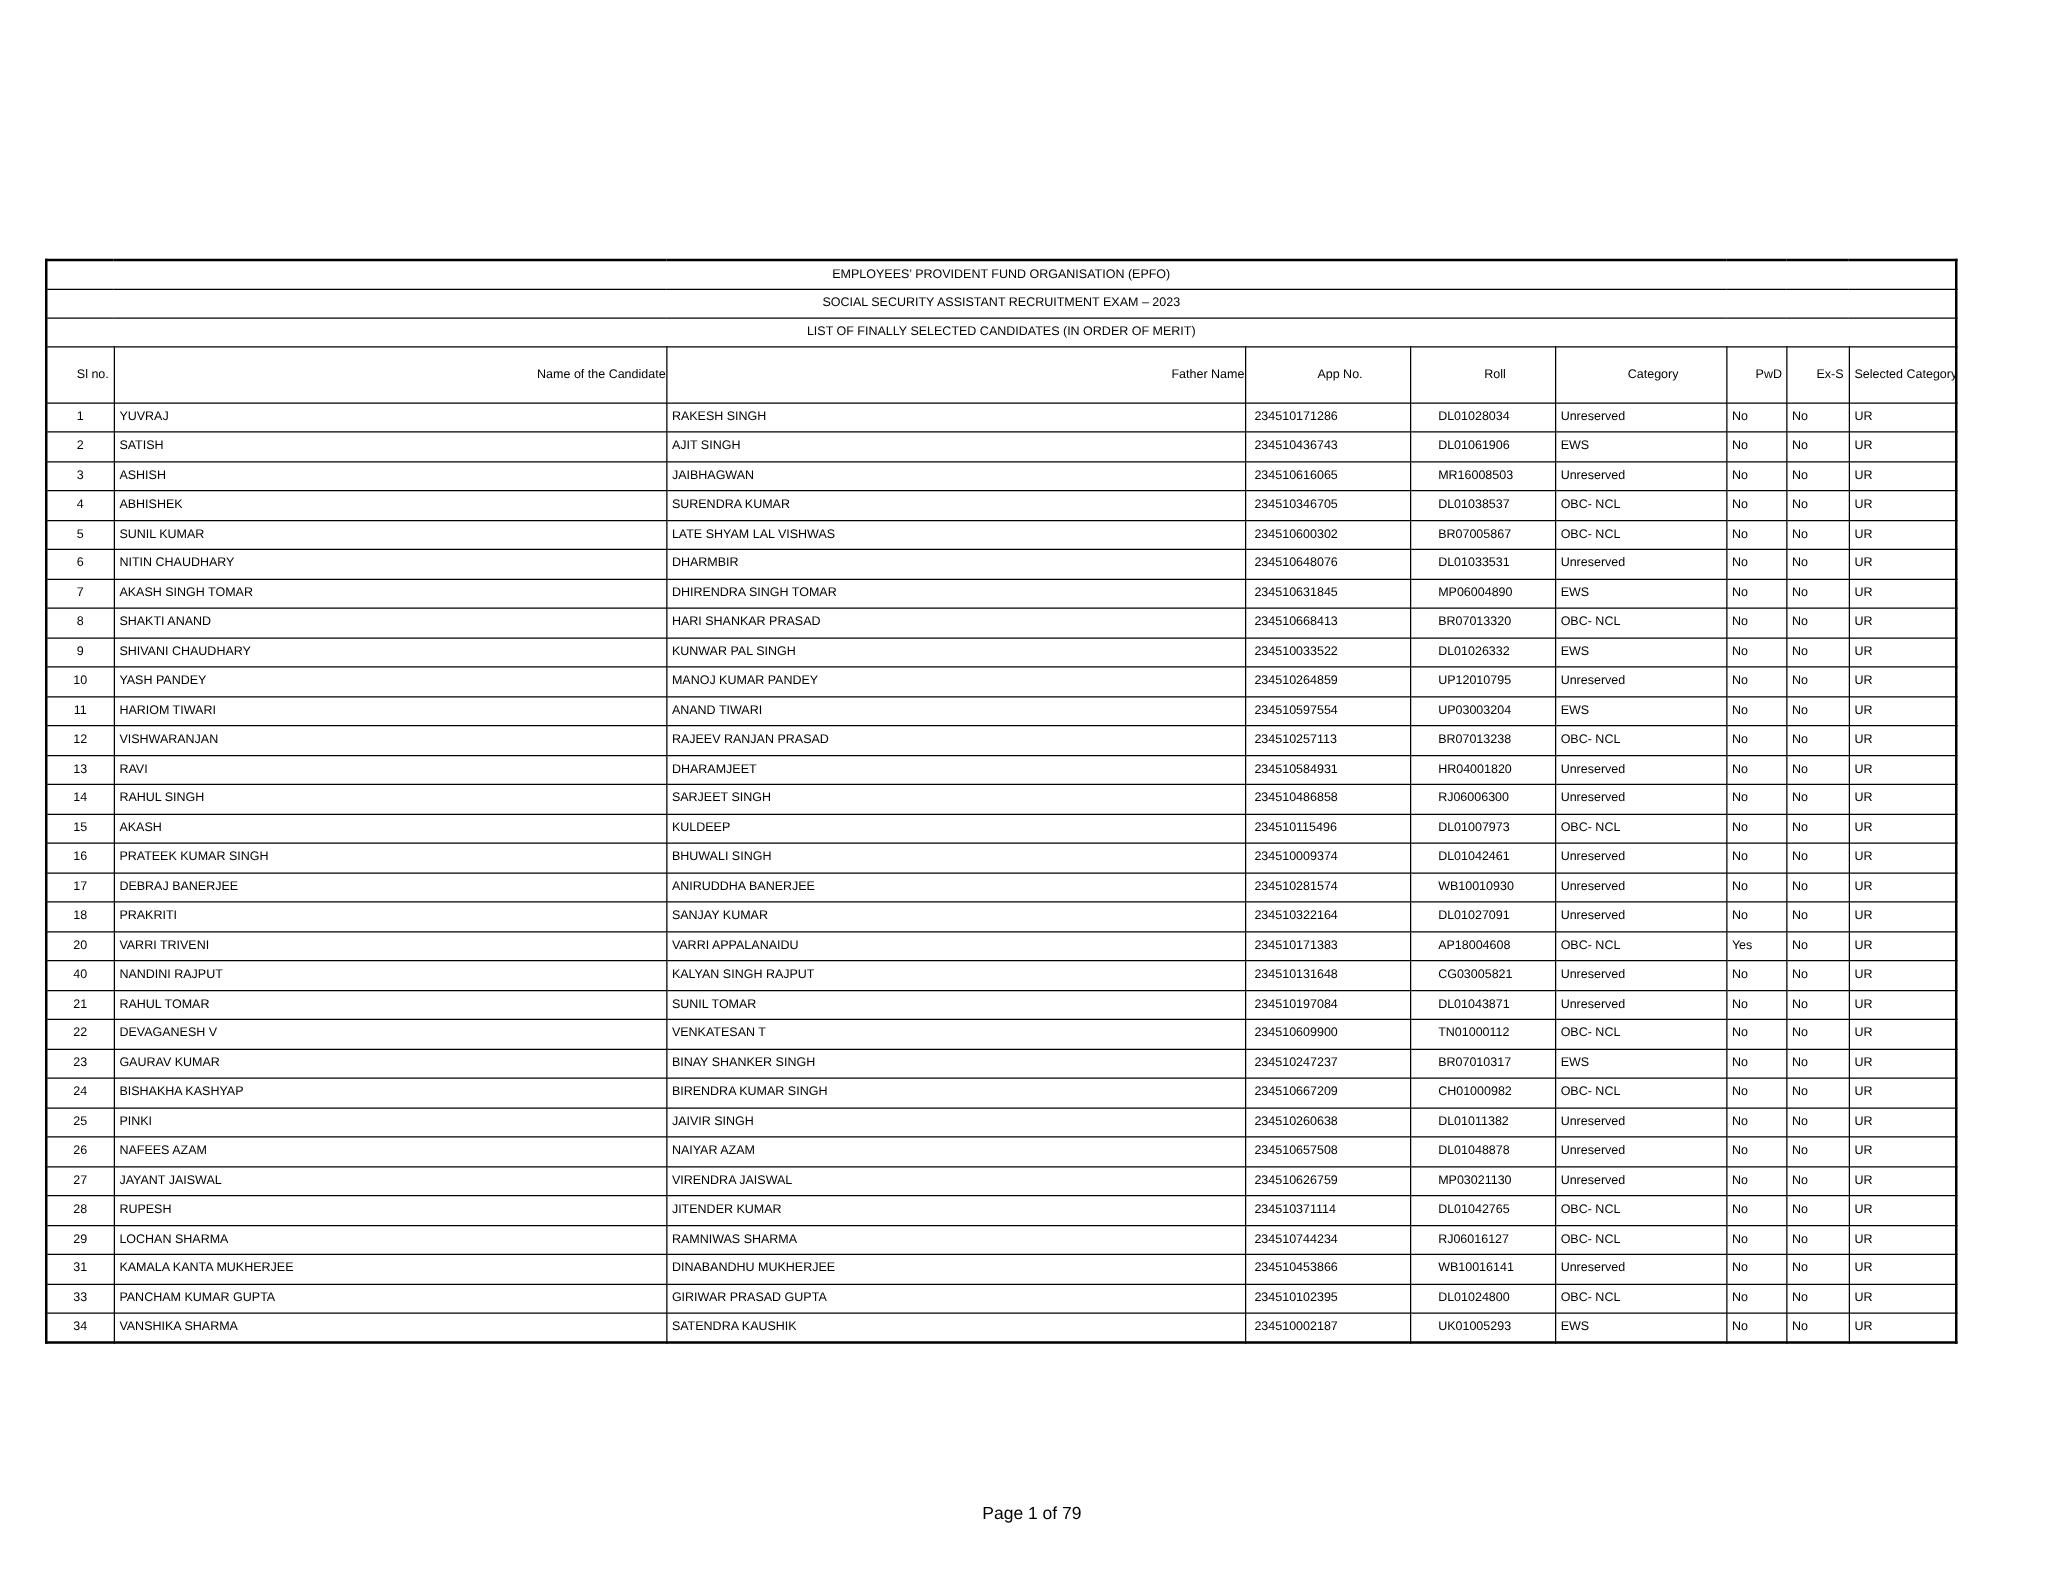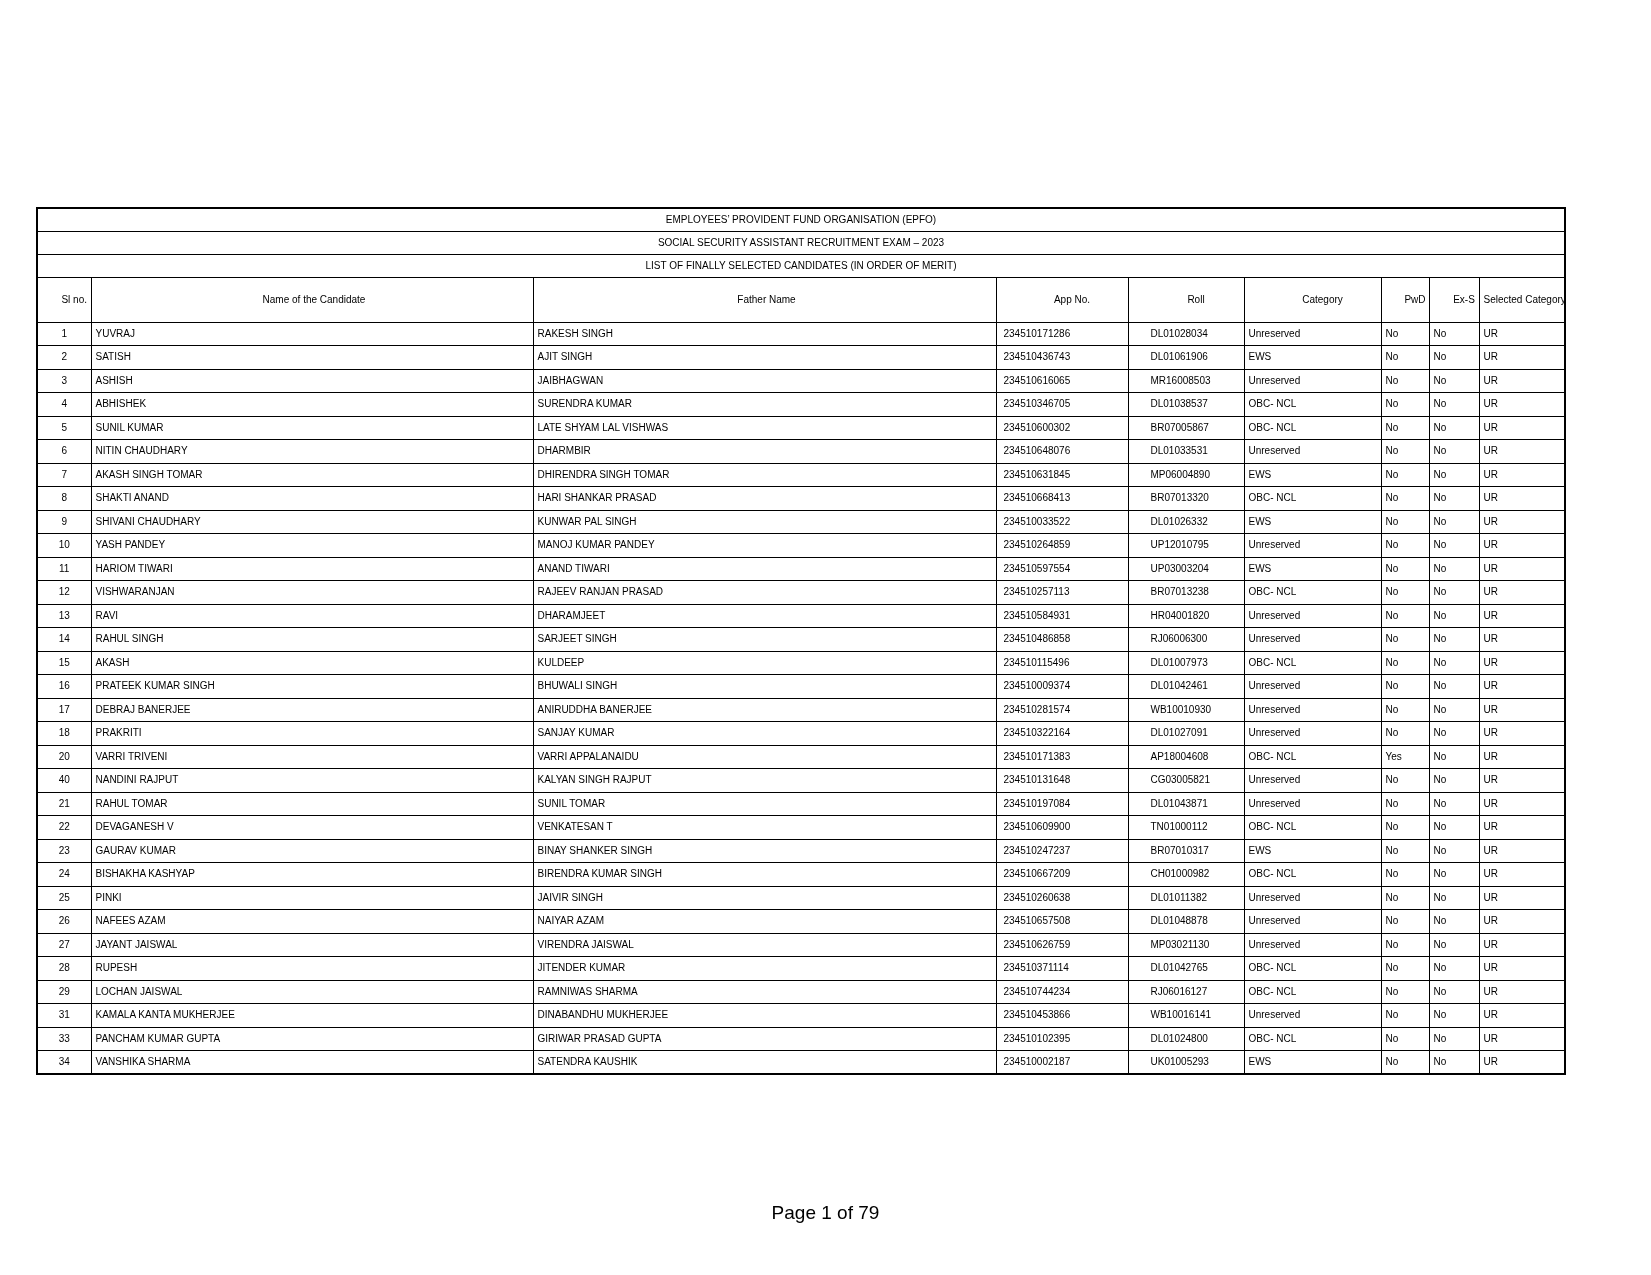--- a/index.html
+++ b/index.html
@@ -30,37 +30,37 @@
   }
   .doc-table { border: 2px solid #000; }
   tr.title-row td {
     height: 23px;
     text-align: center;
   }
   tr.header-row th { height: 45px; }
   tbody tr { height: 23.5px; }
 
   .h-sl, .h-app, .h-roll, .h-cat, .h-pwd, .h-exs { text-align: center; padding-left: 20px; }
-  .h-name, .h-father { text-align: center; padding-left: 4px; }
+  .h-name, .h-father { text-align: right; padding-left: 4px; }
   .h-sel {
     text-align: left; padding-left: 4px;
     white-space: normal; line-height: 1.3;
   }
   .c-sl   { text-align: center; }
   .c-name, .c-father { text-align: left; padding-left: 4px; }
   .c-app  { text-align: left; padding-left: 7px; }
   .c-roll { text-align: left; padding-left: 22px; }
   .c-cat, .c-pwd, .c-exs, .c-sel { text-align: left; padding-left: 4px; }
 
   .page-footer {
     position: absolute;
     left: 0; top: 1202px;
     width: 100%;
     text-align: center;
-    font-size: 19px;
+    font-size: 14px;
   }
 </style>
 </head>
 <body>
 
 <table class="doc-table">
   <colgroup>
     <col style="width:54px">
     <col style="width:442px">
     <col style="width:463px">
@@ -397,21 +397,21 @@
         <td class="c-father">JITENDER KUMAR</td>
         <td class="c-app">234510371114</td>
         <td class="c-roll">DL01042765</td>
         <td class="c-cat">OBC- NCL</td>
         <td class="c-pwd">No</td>
         <td class="c-exs">No</td>
         <td class="c-sel">UR</td>
       </tr>
       <tr>
         <td class="c-sl">29</td>
-        <td class="c-name">LOCHAN JAISWAL</td>
+        <td class="c-name">LOCHAN SHARMA</td>
         <td class="c-father">RAMNIWAS SHARMA</td>
         <td class="c-app">234510744234</td>
         <td class="c-roll">RJ06016127</td>
         <td class="c-cat">OBC- NCL</td>
         <td class="c-pwd">No</td>
         <td class="c-exs">No</td>
         <td class="c-sel">UR</td>
       </tr>
       <tr>
         <td class="c-sl">31</td>

